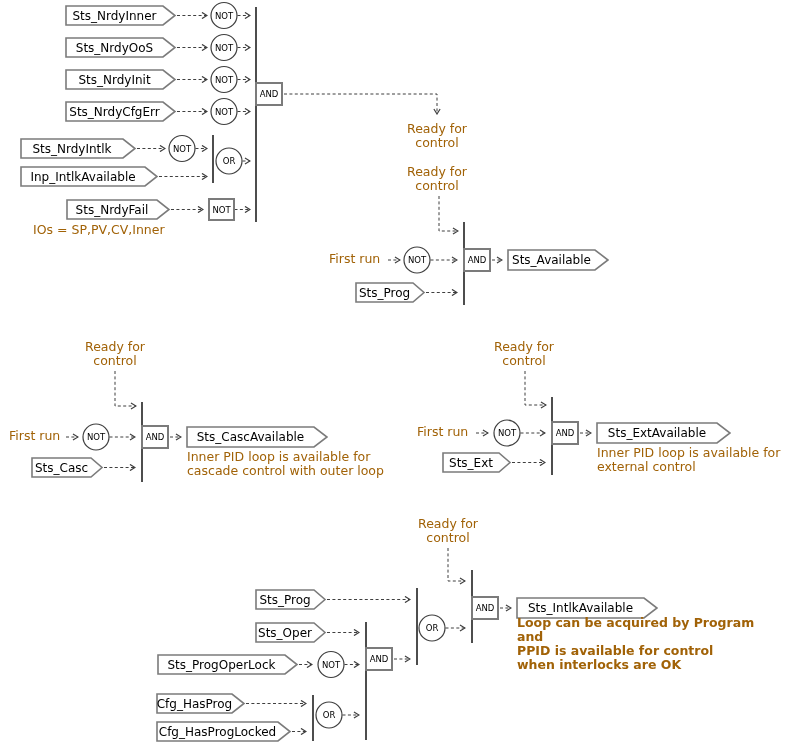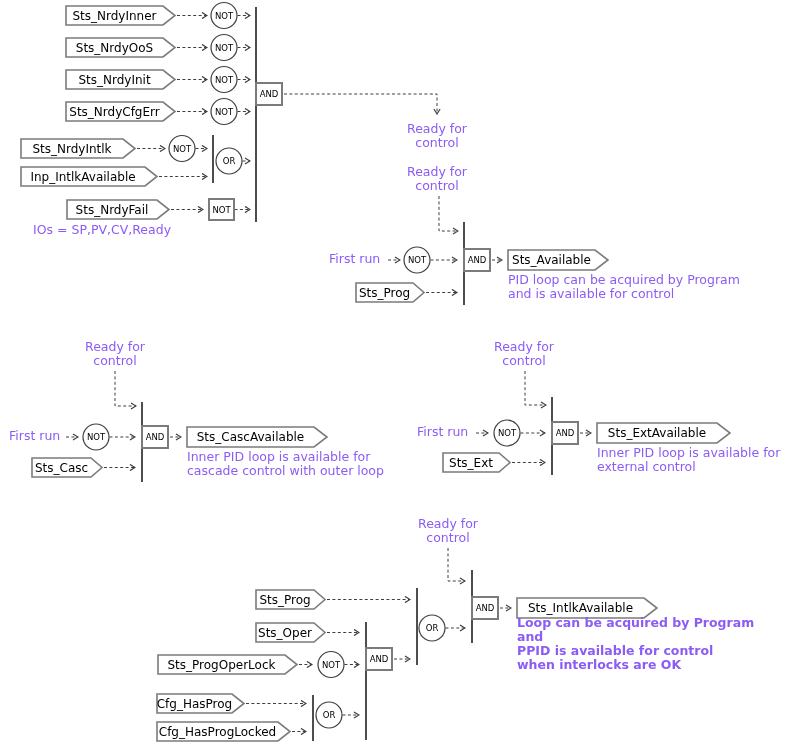--- a/index.html
+++ b/index.html
@@ -1,19 +1,19 @@
 <!DOCTYPE html>
 <html><head>
 <meta charset="utf-8">
 <style>
   html,body{margin:0;padding:0;background:#ffffff;}
   #canvas{position:relative;width:692px;height:744px;background:#ffffff;
           font-family:"DejaVu Sans","Liberation Sans",sans-serif;color:#000;}
   #diagram-svg{position:absolute;left:0;top:0;}
-  .lbl{position:absolute;font-size:12.5px;line-height:14px;white-space:pre-line;color:#8b5cf6;}
+  .lbl{position:absolute;font-size:12.5px;line-height:14px;white-space:pre-line;color:#a16207;}
   .lbl.center{text-align:center;}
   .lbl.nowrap{white-space:nowrap;}
   .tagtext{font-size:12px;fill:#000;}
   .gatetext{font-size:8.5px;fill:#000;}
   .tagshape{fill:#ffffff;stroke:#7b7b7b;stroke-width:1.6;}
   .gatecircle{fill:#ffffff;stroke:#3f3f3f;stroke-width:1.2;}
   .gatebox{fill:#ffffff;stroke:#7b7b7b;stroke-width:2;}
   .bar{stroke:#2e2e2e;stroke-width:1.7;}
   .dash{stroke:#3f3f3f;stroke-width:1;fill:none;stroke-dasharray:3 2.4;}
 </style>
@@ -273,24 +273,22 @@
 control</div>
 <div class="lbl center" style="left:464px;top:340px;width:120px;">Ready for
 control</div>
 <div class="lbl center" style="left:388px;top:517px;width:120px;">Ready for
 control</div>
 
 <div class="lbl nowrap" style="left:329px;top:252px;">First run</div>
 <div class="lbl nowrap" style="left:9px;top:429px;">First run</div>
 <div class="lbl nowrap" style="left:417px;top:425px;">First run</div>
 
-<div class="lbl nowrap" style="left:33px;top:223px;">IOs = SP,PV,CV,Ready</div>
-
-<div class="lbl" style="left:508px;top:273px;width:270px;">PID loop can be acquired by Program
-and is available for control</div>
+<div class="lbl nowrap" style="left:33px;top:223px;">IOs = SP,PV,CV,Inner</div>
+
 <div class="lbl" style="left:187px;top:450px;width:240px;">Inner PID loop is available for
 cascade control with outer loop</div>
 <div class="lbl" style="left:597px;top:446px;width:190px;">Inner PID loop is available for
 external control</div>
 <div class="lbl" style="left:517px;top:616px;width:265px;font-weight:bold;">Loop can be acquired by Program and
 PPID is available for control
 when interlocks are OK</div>
 
 </div>
 

